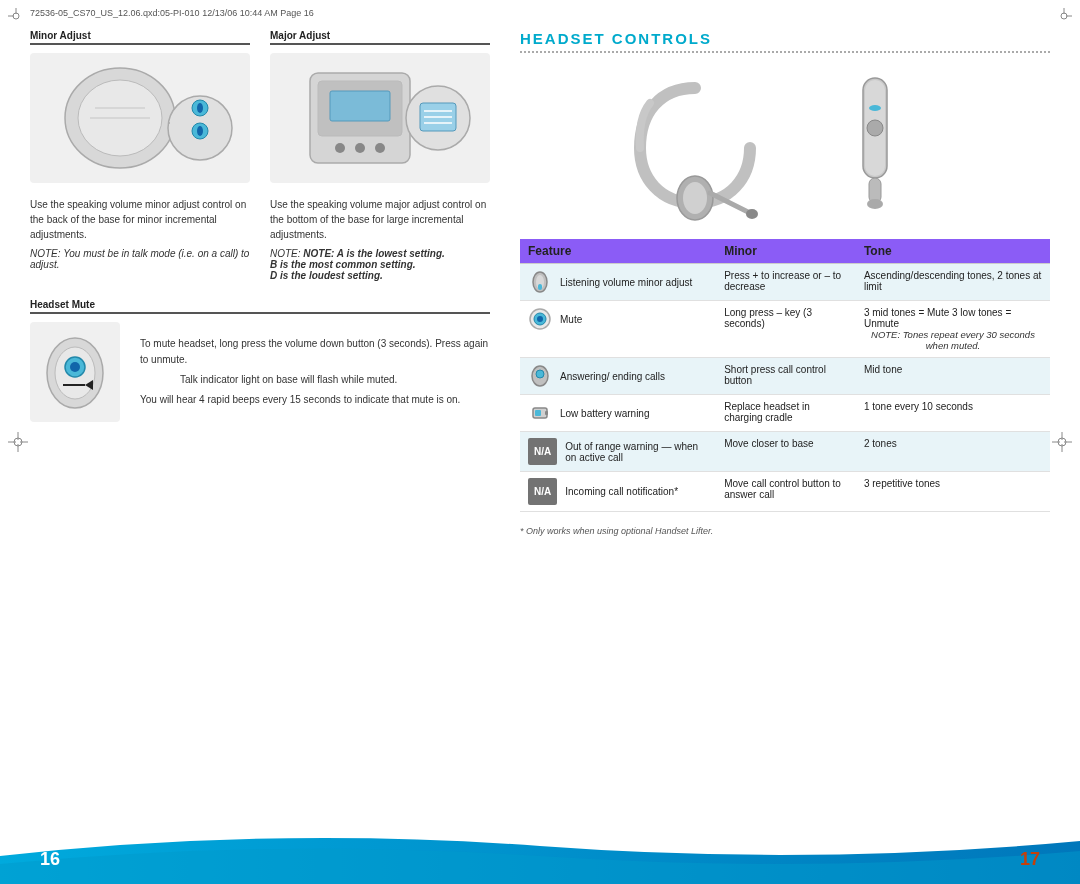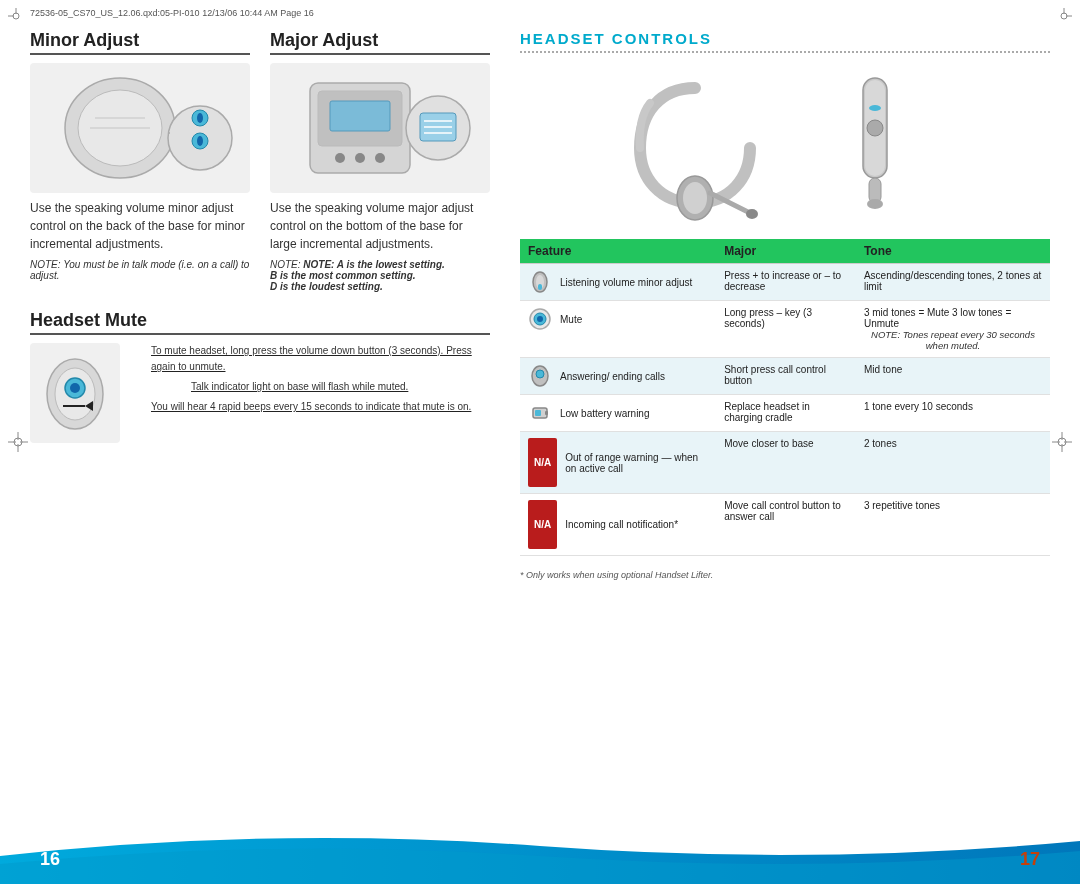--- a/index.html
+++ b/index.html
@@ -53,21 +53,21 @@
       display: flex;
       gap: 20px;
       margin-bottom: 8px;
     }
 
     .adjust-col {
       flex: 1;
     }
 
     .adjust-label {
-      font-size: 18px;
+      font-size: 10px;
       font-weight: bold;
       color: #222;
       border-bottom: 2px solid #555;
       padding-bottom: 2px;
       margin-bottom: 8px;
     }
 
     .device-image {
       width: 100%;
       height: 130px;
@@ -75,46 +75,45 @@
       border-radius: 4px;
       display: flex;
       align-items: center;
       justify-content: center;
       overflow: hidden;
       position: relative;
     }
 
     
     .adjust-text {
-      font-size: 12px;
+      font-size: 10px;
       color: #333;
       line-height: 1.5;
-      margin-top: 6px;
+      margin-top: 14px;
     }
 
     .note-text {
       font-size: 10px;
       color: #333;
       margin-top: 6px;
       font-style: italic;
     }
 
     .note-bold {
       font-weight: bold;
     }
 
     .mute-section {
       margin-top: 18px;
     }
 
     .mute-row {
       display: flex;
-      gap: 31px;
-      align-items: flex-start;
-      text-decoration: underline;
+      gap: 20px;
+      align-items: center;
     }
 
     .mute-images {
       display: flex;
       gap: 6px;
       align-items: center;
     }
 
     .mute-img {
       width: 90px;
@@ -154,21 +153,21 @@
     }
 
     
     .controls-table {
       width: 100%;
       border-collapse: collapse;
       font-size: 10px;
     }
 
     .controls-table thead tr {
-      background: #22c55e;
+      background: #8b5cf6;
     }
 
     .controls-table th {
       text-align: left;
       font-size: 12px;
       font-weight: bold;
       padding: 5px 8px;
       border-bottom: 1px solid #ccc;
     }
 
@@ -195,25 +194,25 @@
     .feature-icon {
       width: 24px;
       height: 24px;
       flex-shrink: 0;
       display: flex;
       align-items: center;
       justify-content: center;
     }
 
     .na-badge {
-      background: #b91c1c;
+      background: #737373;
       color: white;
       font-weight: bold;
       font-size: 10px;
-      padding: 19px 6px;
+      padding: 8px 6px;
       border-radius: 2px;
     }
 
     .footnote {
       font-size: 9px;
       color: #555;
       margin-top: 14px;
       font-style: italic;
     }
 
@@ -436,21 +435,21 @@
           <rect x="44" y="110" width="12" height="25" rx="6" fill="#bbb" stroke="#999" stroke-width="1"></rect>
           <ellipse cx="50" cy="136" rx="8" ry="5" fill="#aaa"></ellipse>
         </svg>
       </div>
     </div>
 
     <table class="controls-table">
       <thead>
         <tr>
           <th>Feature</th>
-          <th>Major</th>
+          <th>Minor</th>
           <th>Tone</th>
         </tr>
       </thead>
       <tbody id="table-body">
       <tr>
             <td>
               <div class="feature-cell">
                 <div class="feature-icon">
                   <svg width="24" height="24" viewBox="0 0 24 24">
                     <ellipse cx="12" cy="12" rx="7" ry="10" fill="#c0c0c0" stroke="#888" stroke-width="1.5"></ellipse>

